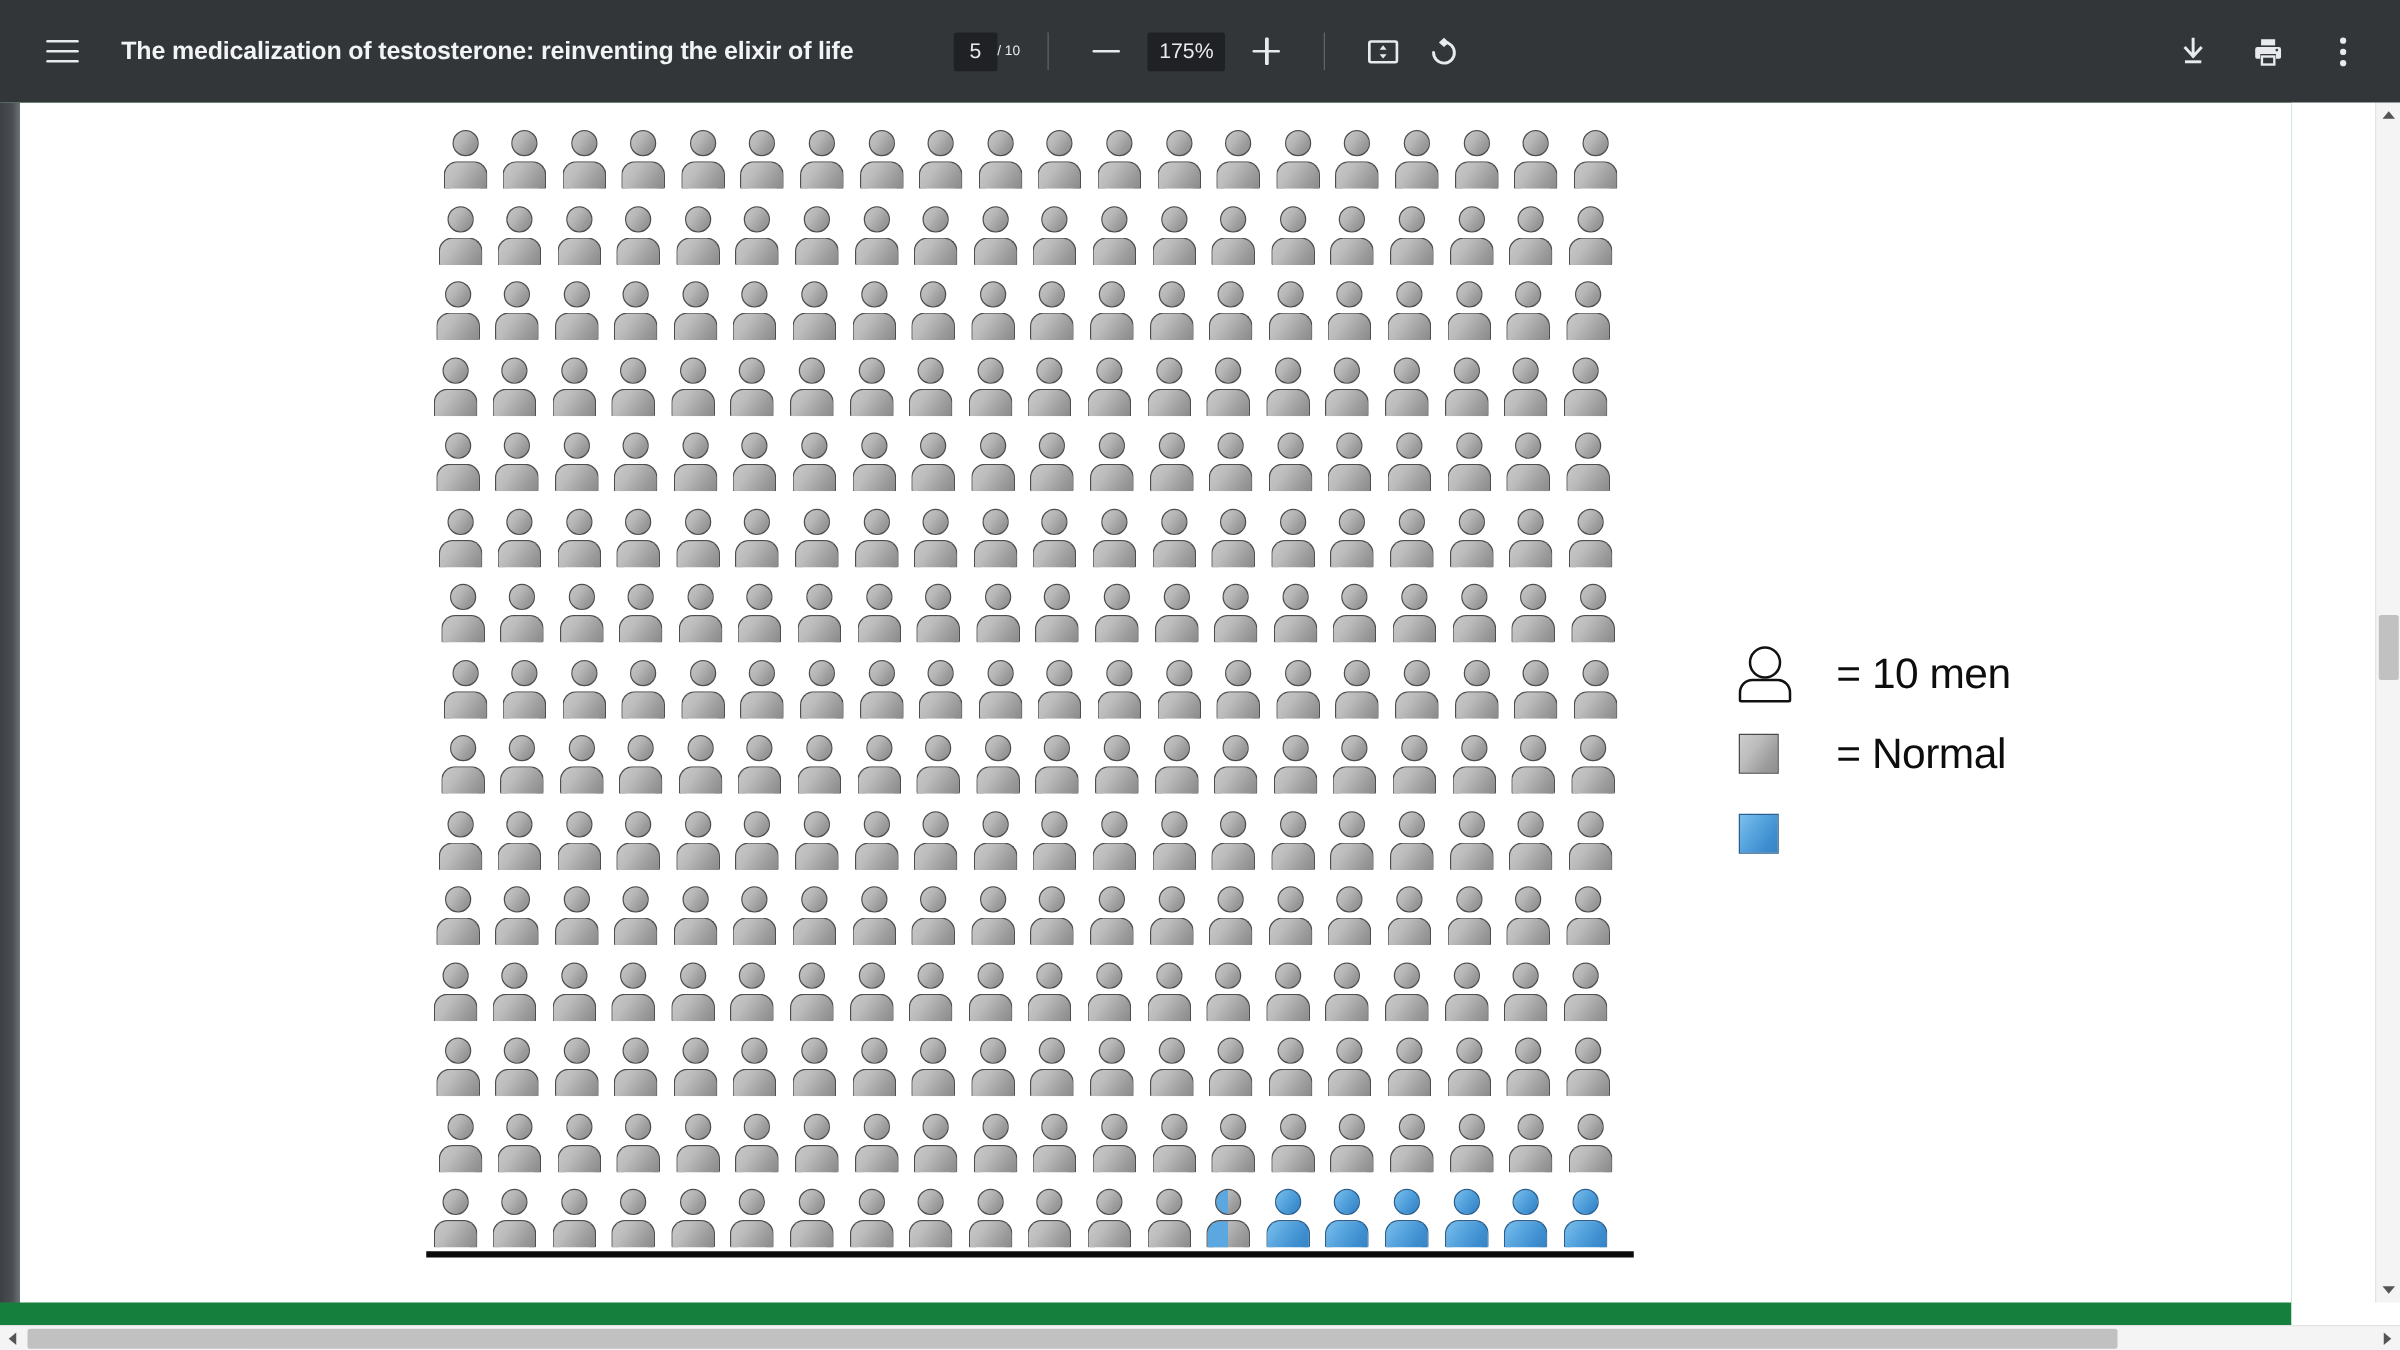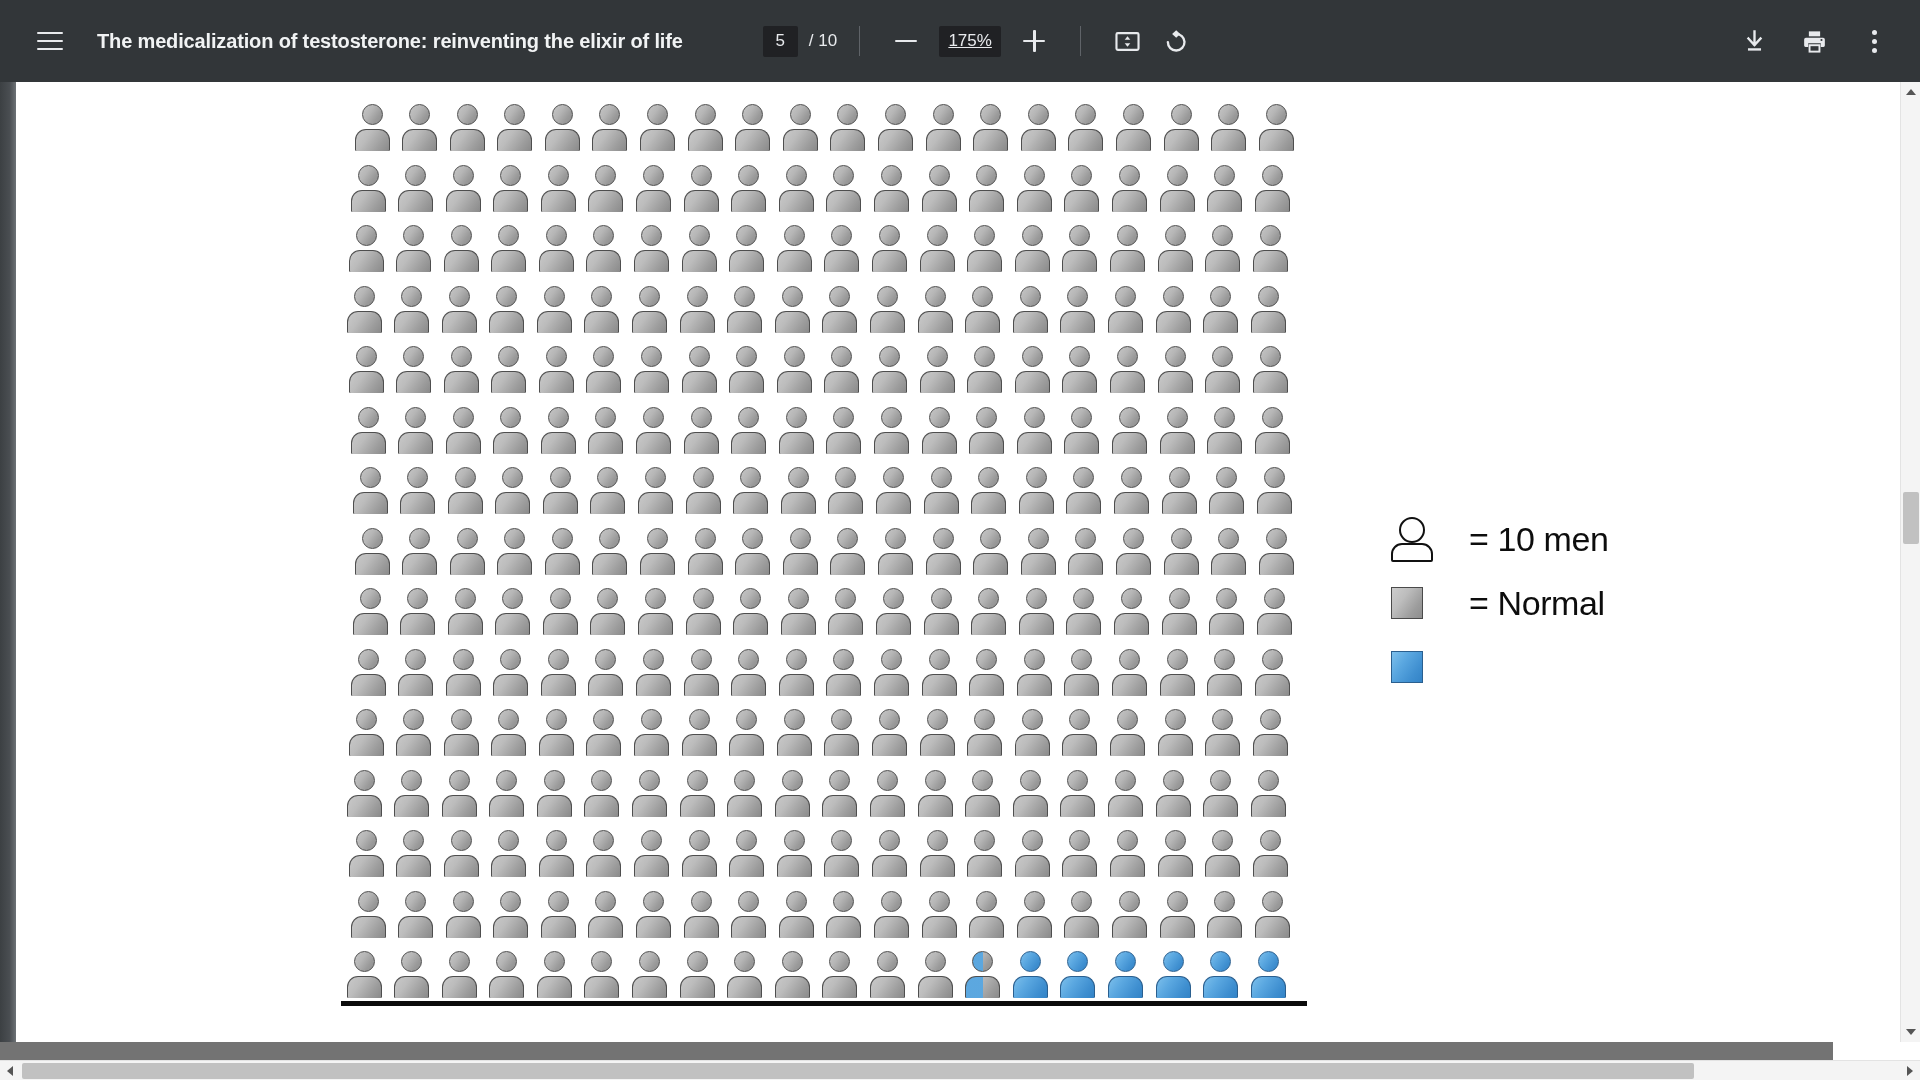--- a/index.html
+++ b/index.html
@@ -55,22 +55,21 @@
     width: 35px; height: 31px;
     background: #202124;
     border: none; outline: none;
     color: #e8eaed;
     text-align: center;
     font-size: 17px;
     font-family: "Liberation Sans", sans-serif;
     border-radius: 2px;
   }
   #page-total {
-    margin-left: 11px;
-    font-size: 17px;
+    font-size: 11px;
     color: #e8eaed;
     white-space: nowrap;
   }
 
   .tb-divider {
     width: 1px; height: 30px;
     background: #5f6368;
     margin: 0 22px;
     flex: none;
   }
@@ -86,21 +85,20 @@
   #zoom-level {
     min-width: 62px; height: 31px;
     background: #202124;
     border-radius: 2px;
     display: flex; align-items: center; justify-content: center;
     font-size: 17px;
     color: #e8eaed;
     margin: 0 9px;
     padding: 0 7px;
     cursor: pointer;
-    text-decoration: underline;
   }
 
   #tb-right {
     margin-left: auto;
     display: flex; align-items: center;
     margin-right: 22px;
   }
   #tb-right .tb-icon-btn { margin-left: 12px; }
 
   .dots { width: 5px; height: 23px; position: relative; }
@@ -110,21 +108,21 @@
   }
   .dots i:nth-child(1) { top: 0; }
   .dots i:nth-child(2) { top: 9px; }
   .dots i:nth-child(3) { top: 18px; }
 
   
   #viewer {
     position: absolute;
     left: 0; top: 82px;
     width: 1833px; height: 998px;
-    background: #737373;
+    background: #15803d;
     overflow: hidden;
   }
   
   #left-gutter {
     position: absolute; left: 0; top: 0;
     width: 16px; height: 960px;
     background: linear-gradient(to right, #3c4043 0%, #4a4e52 60%, #6d7276 100%);
     z-index: 5;
   }
 

